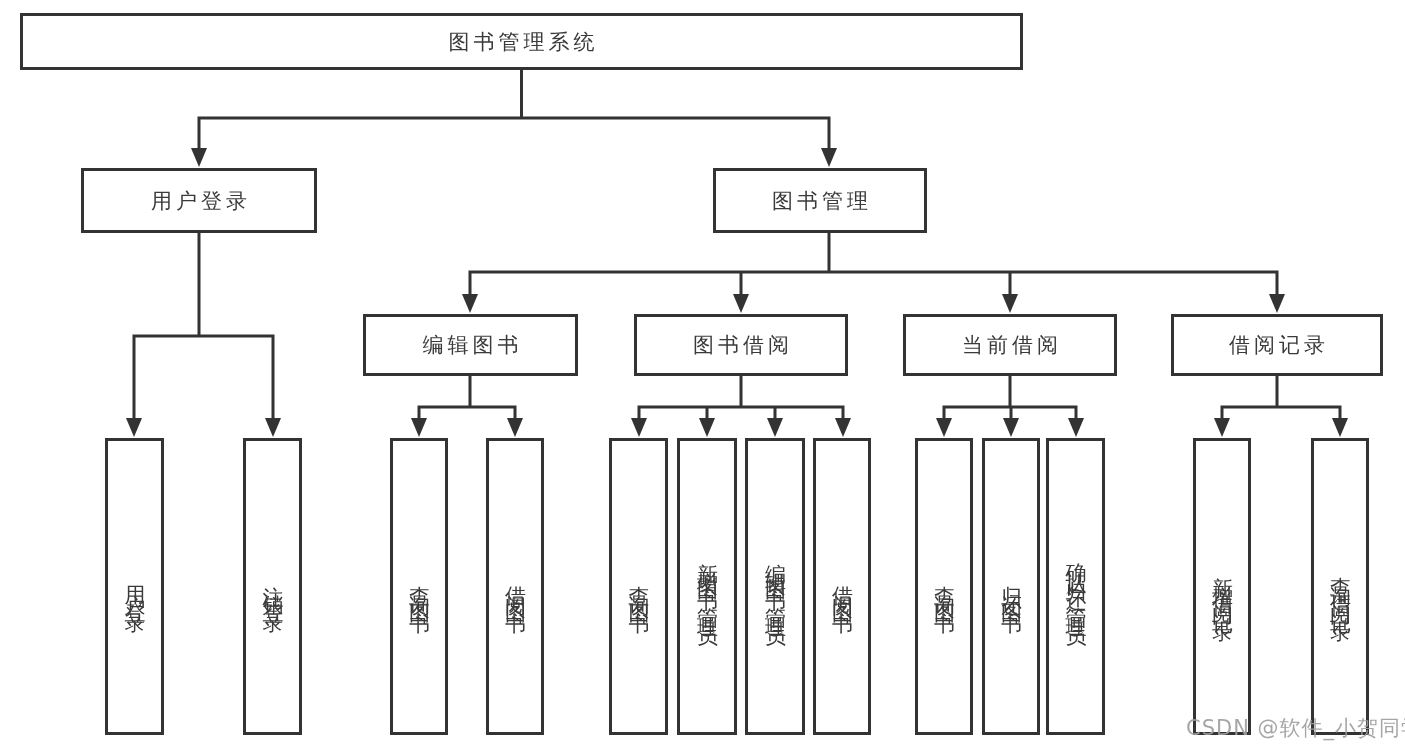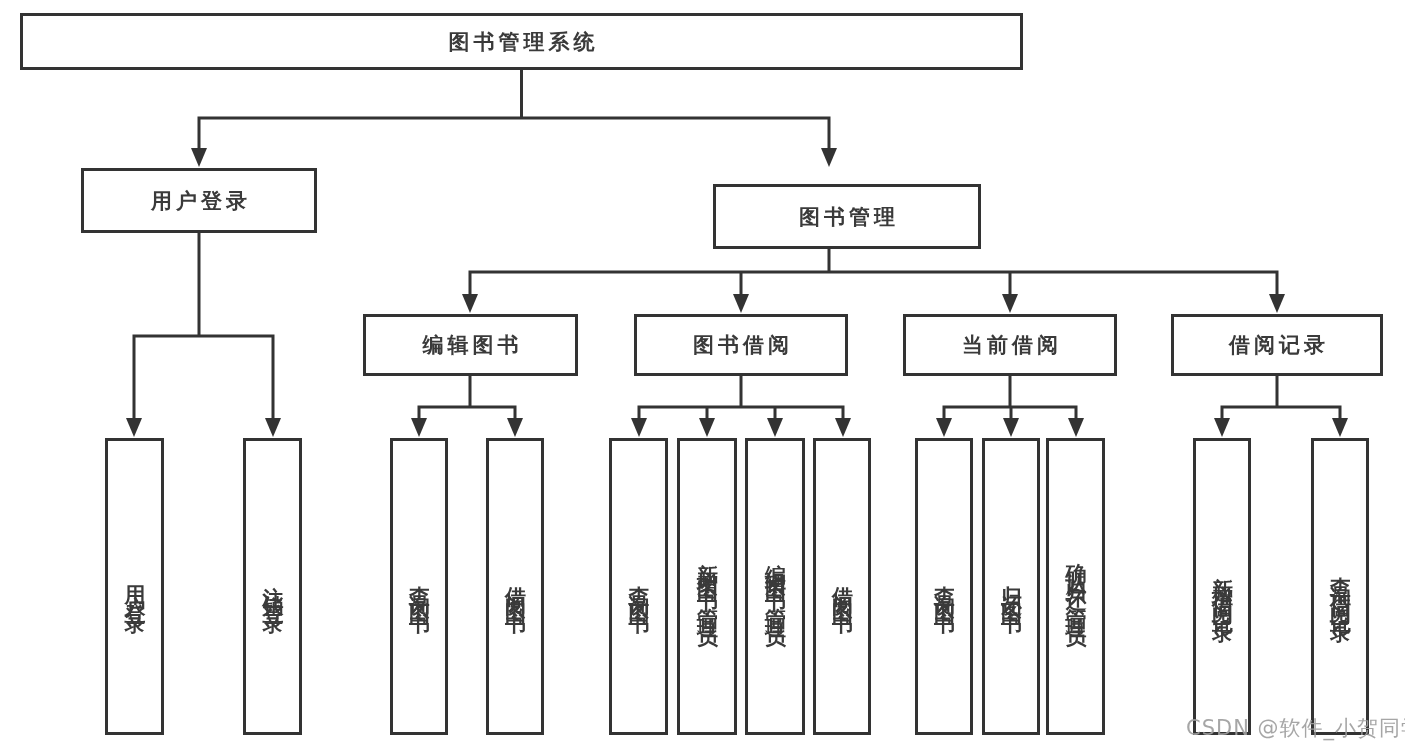--- a/index.html
+++ b/index.html
@@ -14,21 +14,20 @@
   .box{
     position:absolute;
     box-sizing:border-box;
     border:3px solid #333333;
     background:#ffffff;
     display:flex;
     align-items:center;
     justify-content:center;
     color:#3a3a3a;
     z-index:2;
-    font-weight:bold;
   }
   .h{font-size:21px;letter-spacing:4px;text-indent:4px;white-space:nowrap;}
   .v{
     writing-mode:vertical-rl;
     font-size:21px;
     letter-spacing:9px;
     line-height:1;
   }
   .watermark{
     position:absolute;
@@ -74,21 +73,21 @@
       <polygon points="1003,418 1019,418 1011,437"></polygon>
       <polygon points="1068,418 1084,418 1076,437"></polygon>
       <polygon points="1214,418 1230,418 1222,437"></polygon>
       <polygon points="1332,418 1348,418 1340,437"></polygon>
     </g>
   </svg>
 
   <div class="box h" style="left:20px;top:13px;width:1003px;height:57px">图书管理系统</div>
 
   <div class="box h" style="left:81px;top:168px;width:236px;height:65px">用户登录</div>
-  <div class="box h" style="left:713px;top:184px;width:268px;height:65px">图书管理</div>
+  <div class="box h" style="left:713px;top:168px;width:214px;height:65px">图书管理</div>
 
   <div class="box h" style="left:363px;top:314px;width:215px;height:62px">编辑图书</div>
   <div class="box h" style="left:634px;top:314px;width:214px;height:62px">图书借阅</div>
   <div class="box h" style="left:903px;top:314px;width:214px;height:62px">当前借阅</div>
   <div class="box h" style="left:1171px;top:314px;width:212px;height:62px">借阅记录</div>
 
   <div class="box v" style="left:105px;top:438px;width:59px;height:297px">用户登录</div>
   <div class="box v" style="left:243px;top:438px;width:59px;height:297px">注销登录</div>
 
   <div class="box v" style="left:390px;top:438px;width:58px;height:297px">查询图书</div>

